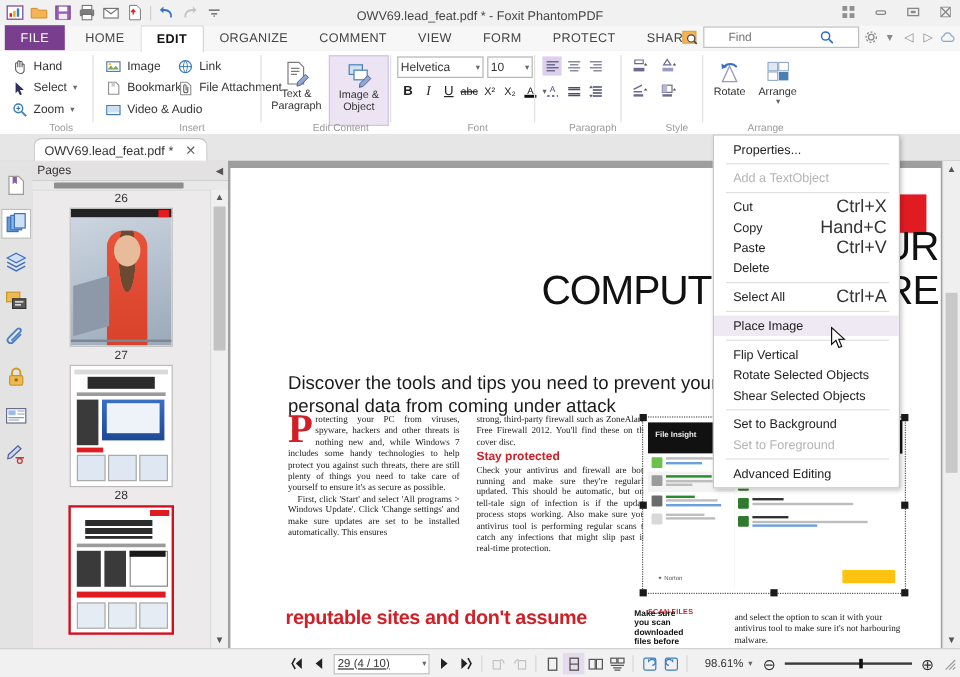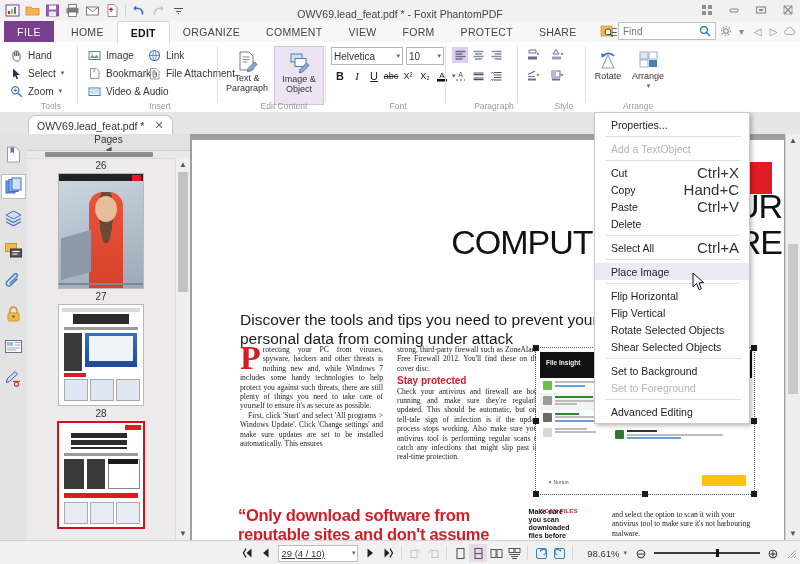--- a/index.html
+++ b/index.html
@@ -25,21 +25,21 @@
   
   .tabstrip{position:absolute;left:0;top:21px;width:800px;height:21px;background:#f7f7f7;border-bottom:1px solid #d6d6d6;}
   .tab-file{position:absolute;left:4px;top:0;width:50px;height:21px;background:#7a3e8f;color:#fff;font-size:10.5px;
     display:flex;align-items:center;justify-content:center;letter-spacing:.4px;cursor:pointer;}
   .tabs{position:absolute;left:58px;top:0;height:21px;display:flex;align-items:stretch;}
   .tabs .tab{padding:0 13px;height:21px;display:flex;align-items:center;font-size:10.5px;color:#444;cursor:pointer;letter-spacing:.3px;}
   .tabs .tab.active{background:#fff;color:#111;font-weight:bold;border:1px solid #d6d6d6;border-bottom:1px solid #fff;
     border-radius:2px 2px 0 0;margin-top:0;position:relative;z-index:3;}
   .findwrap{position:absolute;right:4px;top:1px;display:flex;align-items:center;gap:3px;}
   .find-ico{width:16px;height:16px;display:flex;align-items:center;justify-content:center;cursor:pointer;}
-  .find-box{width:92px;height:16px;background:#fff;border:1px solid #bfbfbf;display:flex;align-items:center;padding:0 2px;}
+  .find-box{width:92px;height:16px;background:#fff;border:1px solid #bfbfbf;display:flex;align-items:center;padding:0 18px;}
   .find-box input{border:0;outline:0;font-size:10px;width:74px;background:transparent;font-family:"Liberation Sans",sans-serif;color:#555;}
   .tiny-ic{width:13px;height:13px;display:flex;align-items:center;justify-content:center;cursor:pointer;color:#888;font-size:10px;}
 
   
   .ribbon{position:absolute;left:0;top:42px;width:800px;height:70px;background:#fff;border-bottom:1px solid #d4d4d4;}
   .grp{position:absolute;top:0;height:70px;}
   .grp .lbl{position:absolute;bottom:1px;width:100%;text-align:center;font-size:8.5px;color:#9b9b9b;padding-left:12px;}
   .grp .vsep{position:absolute;right:0;top:4px;width:1px;height:56px;background:#e0e0e0;}
   .itm{display:flex;align-items:center;gap:4px;height:18px;padding:0 3px;cursor:pointer;font-size:10px;color:#333;white-space:nowrap;}
   .ic{width:15px;height:15px;display:flex;align-items:center;justify-content:center;flex:none;}
@@ -62,21 +62,21 @@
 
   
   .rail{position:absolute;left:0;top:134px;width:27px;height:406px;background:#e3e3e3;border-right:1px solid #c9c9c9;
     padding-top:8px;display:flex;flex-direction:column;align-items:center;gap:7px;}
   .rail .ri{width:23px;height:23px;display:flex;align-items:center;justify-content:center;cursor:pointer;border:1px solid transparent;}
   .rail .ri.sel{background:#fff;border:1px solid #bdbdbd;}
 
   
   .pages{position:absolute;left:27px;top:134px;width:163px;height:406px;background:#eceaea;border-right:1px solid #bdbdbd;}
   .pages-hdr{height:16px;background:#e3e1e1;border-bottom:1px solid #cfcfcf;display:flex;align-items:center;
-    justify-content:space-between;padding:0 4px;font-size:10px;color:#333;flex-direction:column;}
+    justify-content:space-between;padding:0 4px;font-size:10px;color:#333;}
   .pages-hdr .collapse{cursor:pointer;font-size:8px;color:#555;}
   .hscroll{height:7px;background:#e9e9e9;border-bottom:1px solid #dcdcdc;position:relative;}
   .hscroll .hthumb{position:absolute;left:18px;top:1px;width:108px;height:5px;background:#8e8e8e;border-radius:1px;cursor:pointer;}
   .thumbs{position:absolute;left:0;top:24px;width:148px;height:382px;overflow:hidden;}
   .thumb-item{width:148px;display:flex;flex-direction:column;align-items:center;}
   .thumb-num{font-size:10px;color:#333;margin:2px 0 2px;}
   .thumb-page{width:84px;background:#fff;border:1px solid #b9b9b9;position:relative;overflow:hidden;}
   .thumb-page.cur{border:2px solid #cf1020;}
   .vscroll{position:absolute;right:0;top:24px;width:14px;height:382px;background:#efefef;border-left:1px solid #dcdcdc;}
   .vscroll .arw{height:13px;display:flex;align-items:center;justify-content:center;font-size:8px;color:#555;cursor:pointer;}
@@ -698,21 +698,20 @@
           <div style="text-indent:8px;">First, click 'Start' and select 'All programs &gt; Windows Update'. Click 'Change settings' and make sure updates are set to be installed automatically. This ensures</div>
         </div>
         <div class="col">
           <div>strong, third-party firewall such as ZoneAlarm Free Firewall 2012. You'll find these on the cover disc.</div>
           <div class="subhead">Stay protected</div>
           <div>Check your antivirus and firewall are both running and make sure they're regularly updated. This should be automatic, but one tell-tale sign of infection is if the update process stops working. Also make sure your antivirus tool is performing regular scans to catch any infections that might slip past its real-time protection.</div>
         </div>
       </div>
 
       <div class="quote">
-        <div>“Only download software from</div>
         <div>reputable sites and don't assume</div>
       </div>
 
       <div class="scanbox">
         <div class="st">SCAN FILES</div>
         <div class="sb">Make sure you scan downloaded files before</div>
       </div>
 
       <div class="rcol">and select the option to scan it with your antivirus tool to make sure it's not harbouring malware.</div>
 
@@ -824,23 +823,20 @@
       <div class="mi">
         <span>Select All</span>
         <span class="acc">Ctrl+A</span>
       </div>
       <div class="sep"></div>
       <div class="mi hl">
         <span>Place Image</span>
       </div>
       <div class="sep"></div>
       <div class="mi">
-        <span>Flip Horizontal</span>
-      </div>
-      <div class="mi">
         <span>Flip Vertical</span>
       </div>
       <div class="mi">
         <span>Rotate Selected Objects</span>
       </div>
       <div class="mi">
         <span>Shear Selected Objects</span>
       </div>
       <div class="sep"></div>
       <div class="mi">

